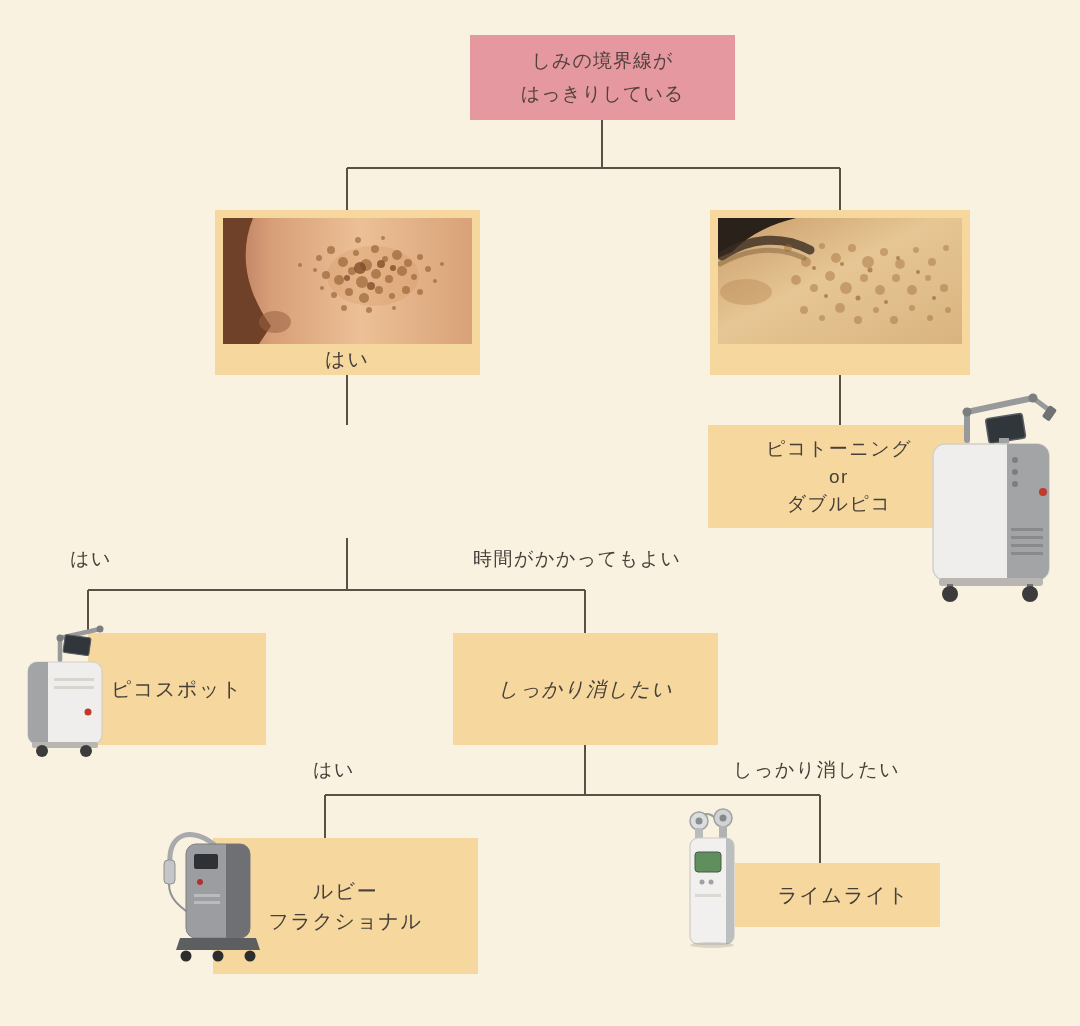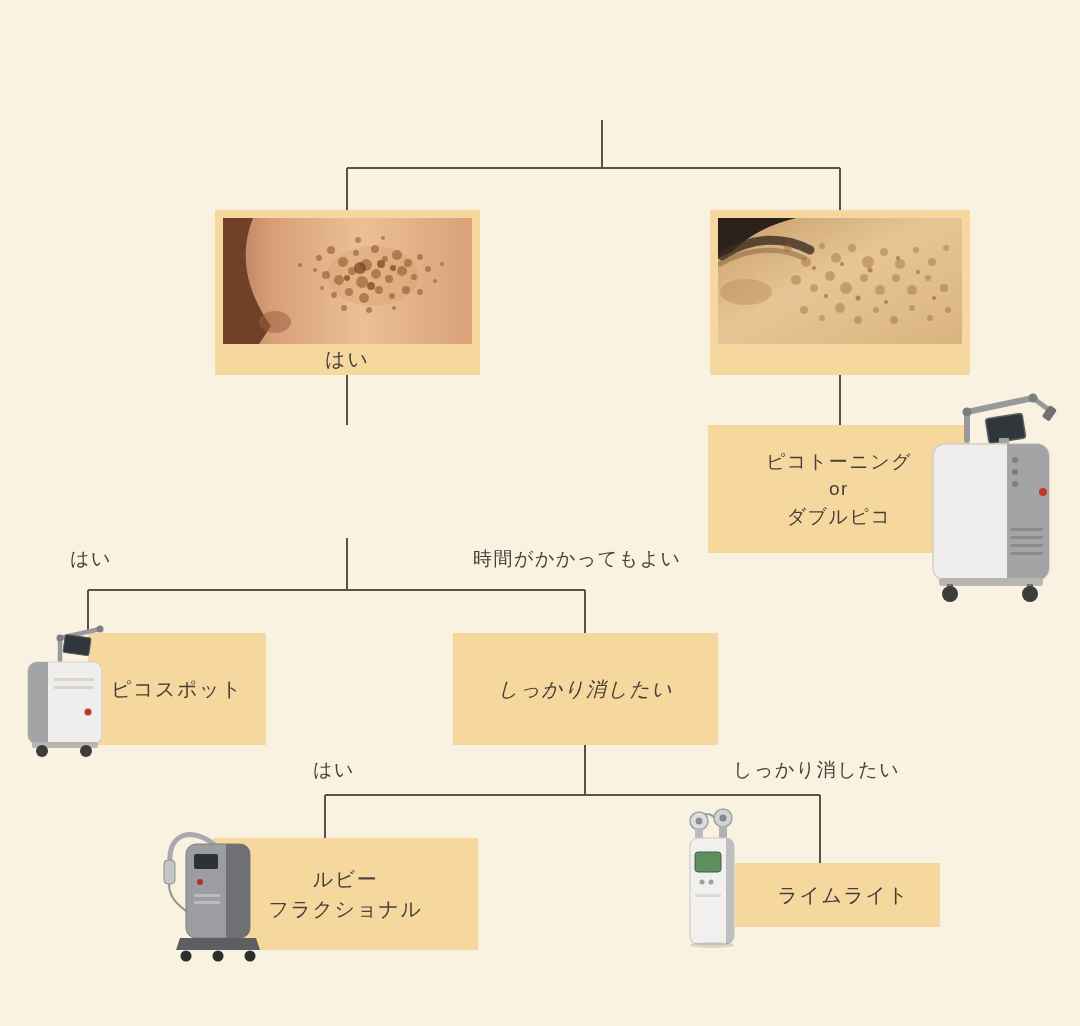--- a/index.html
+++ b/index.html
@@ -70,20 +70,24 @@
 
 <div id="canvas">
 
   <svg id="connectors" width="1080" height="1026" viewBox="0 0 1080 1026" aria-hidden="true">
     <path d="M602 120 V168 M347 168 H840 M347 168 V210 M840 168 V210
              M347 375 V425 M840 375 V425
              M347 538 V590 M88 590 H585 M88 590 V633 M585 590 V633
              M585 745 V795 M325 795 H820 M325 795 V838 M820 795 V865"></path>
   </svg>
 
+  <div class="node root" style="left:470px;top:35px;width:265px;height:85px;">
+    <div>しみの境界線が</div>
+    <div>はっきりしている</div>
+  </div>
 
   <div class="photo-node" style="left:215px;top:210px;width:265px;height:165px;">
     <svg class="photo" viewBox="0 0 249 126" preserveAspectRatio="none">
       <defs>
         <linearGradient id="skinL" x1="0" y1="0" x2="1" y2="0">
           <stop offset="0" stop-color="#b4755a"></stop>
           <stop offset="0.2" stop-color="#d89f78"></stop>
           <stop offset="0.55" stop-color="#ecc096"></stop>
           <stop offset="1" stop-color="#d9a278"></stop>
         </linearGradient>
@@ -195,41 +199,41 @@
           <circle cx="96" cy="50" r="2"></circle>
           <circle cx="140" cy="80" r="2.5"></circle>
         <circle cx="168" cy="84" r="2"></circle>
           <circle cx="216" cy="80" r="2"></circle>
           <circle cx="108" cy="78" r="2"></circle>
       </g>
     </svg>
   </div>
 
 
-  <div class="node" style="left:708px;top:425px;width:262px;height:128px;line-height:1.45;font-size:19px;text-align:right;">
+  <div class="node" style="left:708px;top:425px;width:262px;height:103px;line-height:1.45;font-size:19px;text-align:right;">
     <div>ピコトーニング</div>
     <div>or</div>
     <div>ダブルピコ</div>
   </div>
 
   <div class="edge-label" style="left:70px;top:546px;">はい</div>
   <div class="edge-label" style="left:473px;top:546px;">時間がかかってもよい</div>
 
   <div class="node" style="left:88px;top:633px;width:178px;height:112px;">
     <div>ピコスポット</div>
   </div>
 
   <div class="node" style="left:453px;top:633px;width:265px;height:112px;font-style:italic;">
     <div>しっかり消したい</div>
   </div>
 
   <div class="edge-label" style="left:313px;top:757px;">はい</div>
   <div class="edge-label" style="left:733px;top:757px;">しっかり消したい</div>
 
-  <div class="node" style="left:213px;top:838px;width:265px;height:112px;line-height:1.5;">
+  <div class="node" style="left:213px;top:838px;width:265px;height:136px;line-height:1.5;">
     <div>ルビー</div>
     <div>フラクショナル</div>
   </div>
 
   <div class="node" style="left:735px;top:863px;width:205px;height:64px;padding-left:12px;">
     <div>ライムライト</div>
   </div>
 
   <svg class="machine" style="left:915px;top:388px;width:150px;height:215px;" viewBox="0 0 150 215">
     <path d="M52 52 L52 24 L118 10" fill="none" stroke="#97999b" stroke-width="6" stroke-linejoin="round" stroke-linecap="round"></path>

